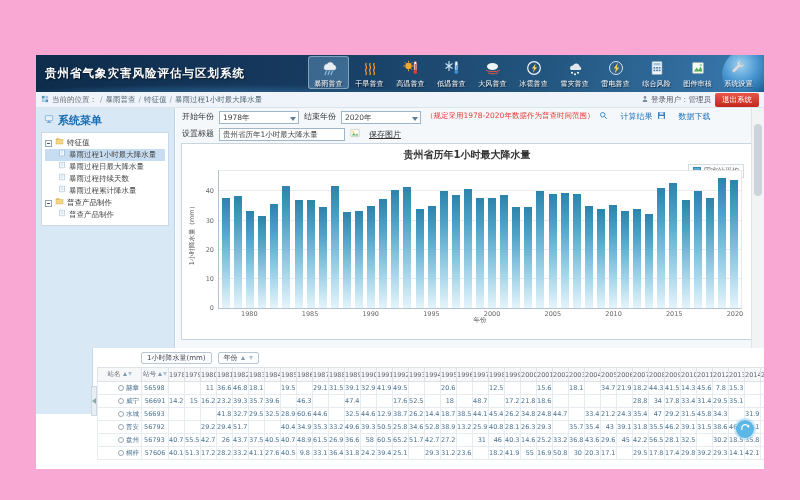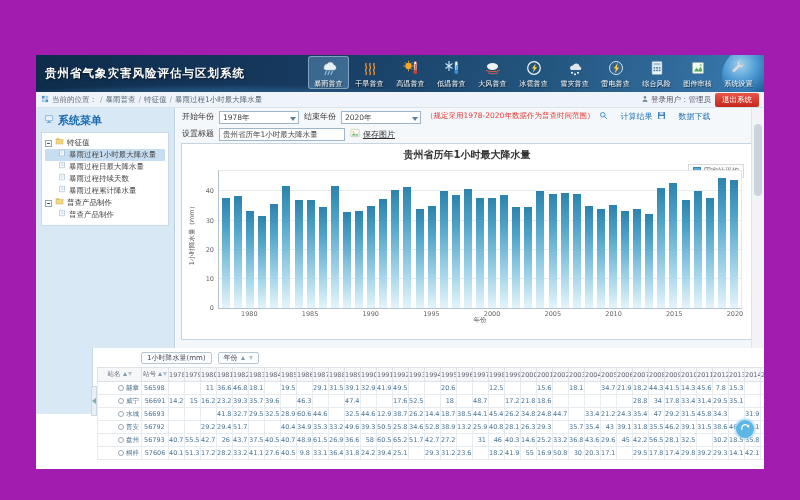--- a/index.html
+++ b/index.html
@@ -1,18 +1,18 @@
 <!DOCTYPE html>
 <html><head>
 <meta charset="utf-8">
 <style>
   * { margin:0; padding:0; box-sizing:border-box; }
   html,body { width:800px; height:500px; overflow:hidden; background:#fff;
     font-family:"DejaVu Sans","Liberation Sans",sans-serif; }
-  .page { position:relative; width:800px; height:500px; background:#a21caf; }
+  .page { position:relative; width:800px; height:500px; background:#f9a8d4; }
   .app { position:absolute; left:36px; top:55px; width:728px; height:414px; }
 
   
   .header { position:relative; height:37px; overflow:hidden;
     background:linear-gradient(100deg,#0e2c4b 0%,#16395e 35%,#23567f 70%,#3a7ab0 100%); }
   .header::after { content:""; position:absolute; left:-10%; bottom:-26px; width:70%; height:34px;
     background:radial-gradient(ellipse at center,#3c7fb3 0%,rgba(40,90,140,0) 70%); }
   .earth { position:absolute; right:-10px; top:-6px; width:52px; height:52px; border-radius:50%;
     background:radial-gradient(circle at 35% 30%,#9fd2f0 0%,#4a97d2 35%,#1c5d96 70%,#0b2e52 100%); }
   .app-title { position:absolute; left:9px; top:11px; color:#fff; font-size:11.5px; font-weight:bold;
@@ -57,21 +57,21 @@
   .filter-bar { position:absolute; left:0; top:0; right:14px; height:35px; padding:3px 0 0 6px; }
   .frow { display:flex; align-items:flex-start; gap:5px; height:15px; font-size:8px; color:#333; }
   .select-box { position:relative; width:80px; height:13px; background:#fff; border:1px solid #9db6ca;
     font-size:7.5px; color:#444; padding:1px 12px 0 3px; cursor:pointer; white-space:nowrap; overflow:hidden; }
   .select-box .arr { position:absolute; right:2px; top:5px; width:0; height:0;
     border-left:3px solid transparent; border-right:3px solid transparent; border-top:4px solid #5a7d99; }
   .note { color:#e23c36; font-size:7.5px; white-space:nowrap; }
   .flink { display:flex; align-items:center; gap:12px; color:#1b6db3; cursor:pointer; font-size:8px; white-space:nowrap; }
   .title-input { width:126px; height:13px; border:1px solid #9db6ca; background:#fff; font-size:7.5px;
     color:#444; padding:0 3px; font-family:inherit; }
-  .save-link { display:flex; align-items:center; gap:3px; color:#333; cursor:pointer; font-size:8px;text-decoration:underline; }
+  .save-link { display:flex; align-items:center; gap:9px; color:#333; cursor:pointer; font-size:8px;text-decoration:underline; }
 
   
   .chart-panel { position:absolute; left:5px; top:35px; width:572px; height:197px; background:#fff;
     border:1px solid #c7d5e1; }
   .chart-title { text-align:center; font-size:10px; font-weight:600; color:#333; margin-top:4px; }
   .legend { position:absolute; top:20px; right:8px; display:flex; align-items:center; gap:3px;
     border:1px solid #d3dae0; background:#fdfdfe; padding:1px 4px; font-size:7px; color:#555; }
   .legend .swatch { width:8px; height:8px; background:linear-gradient(#5ab1d8,#3b8fba); border:1px solid #3587b2; }
   .plot { position:absolute; left:36px; right:10px; top:26px; bottom:30px; background:#fff;
     border:1px solid #e6eaee; border-left:1px solid #b6c2cb; border-bottom:1px solid #b6c2cb; }

